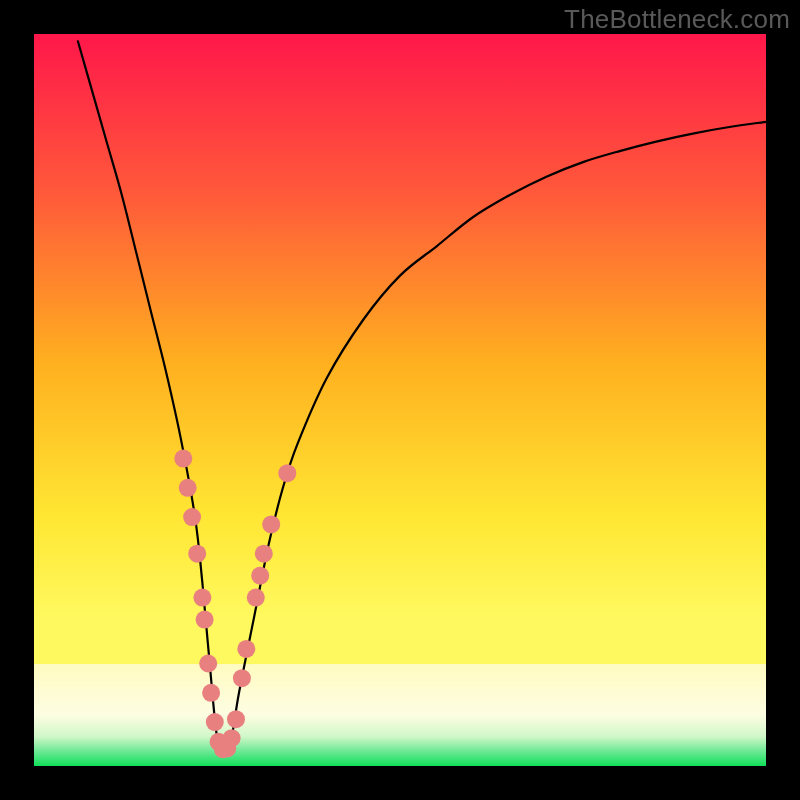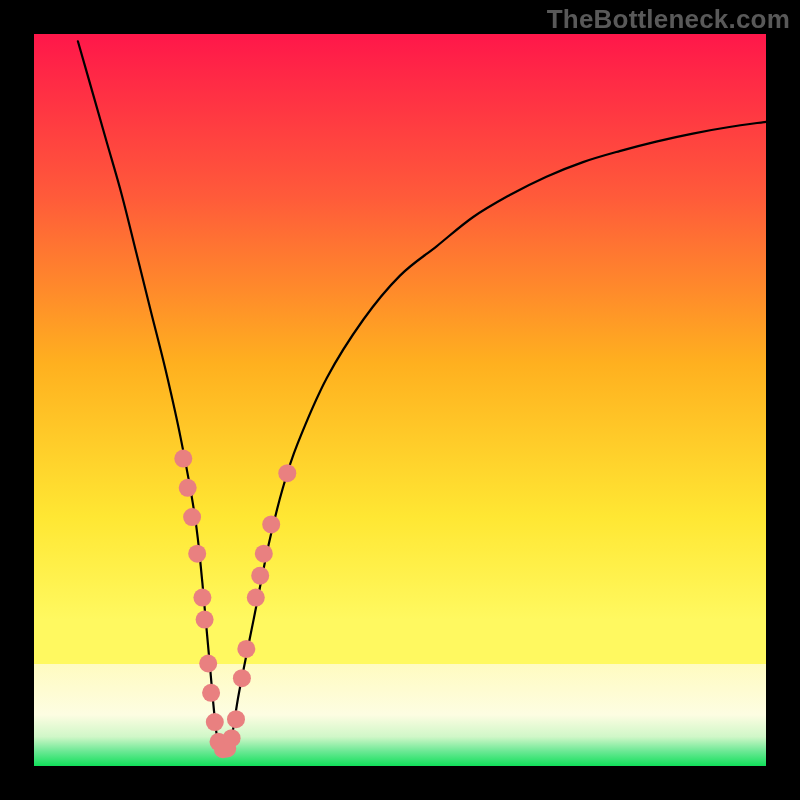--- a/index.html
+++ b/index.html
@@ -18,21 +18,21 @@
   }
   svg {
     display: block;
   }
   .watermark {
     position: absolute;
     top: 4px;
     right: 10px;
     color: #595959;
     font-size: 26px;
-    font-weight: 700;
+    font-weight: 400;
     letter-spacing: 0.2px;
     user-select: none;
   }
 </style>
 </head>
 <body>
 
 <div class="canvas-wrap">
 
   <svg width="800" height="800" viewBox="0 0 800 800">

